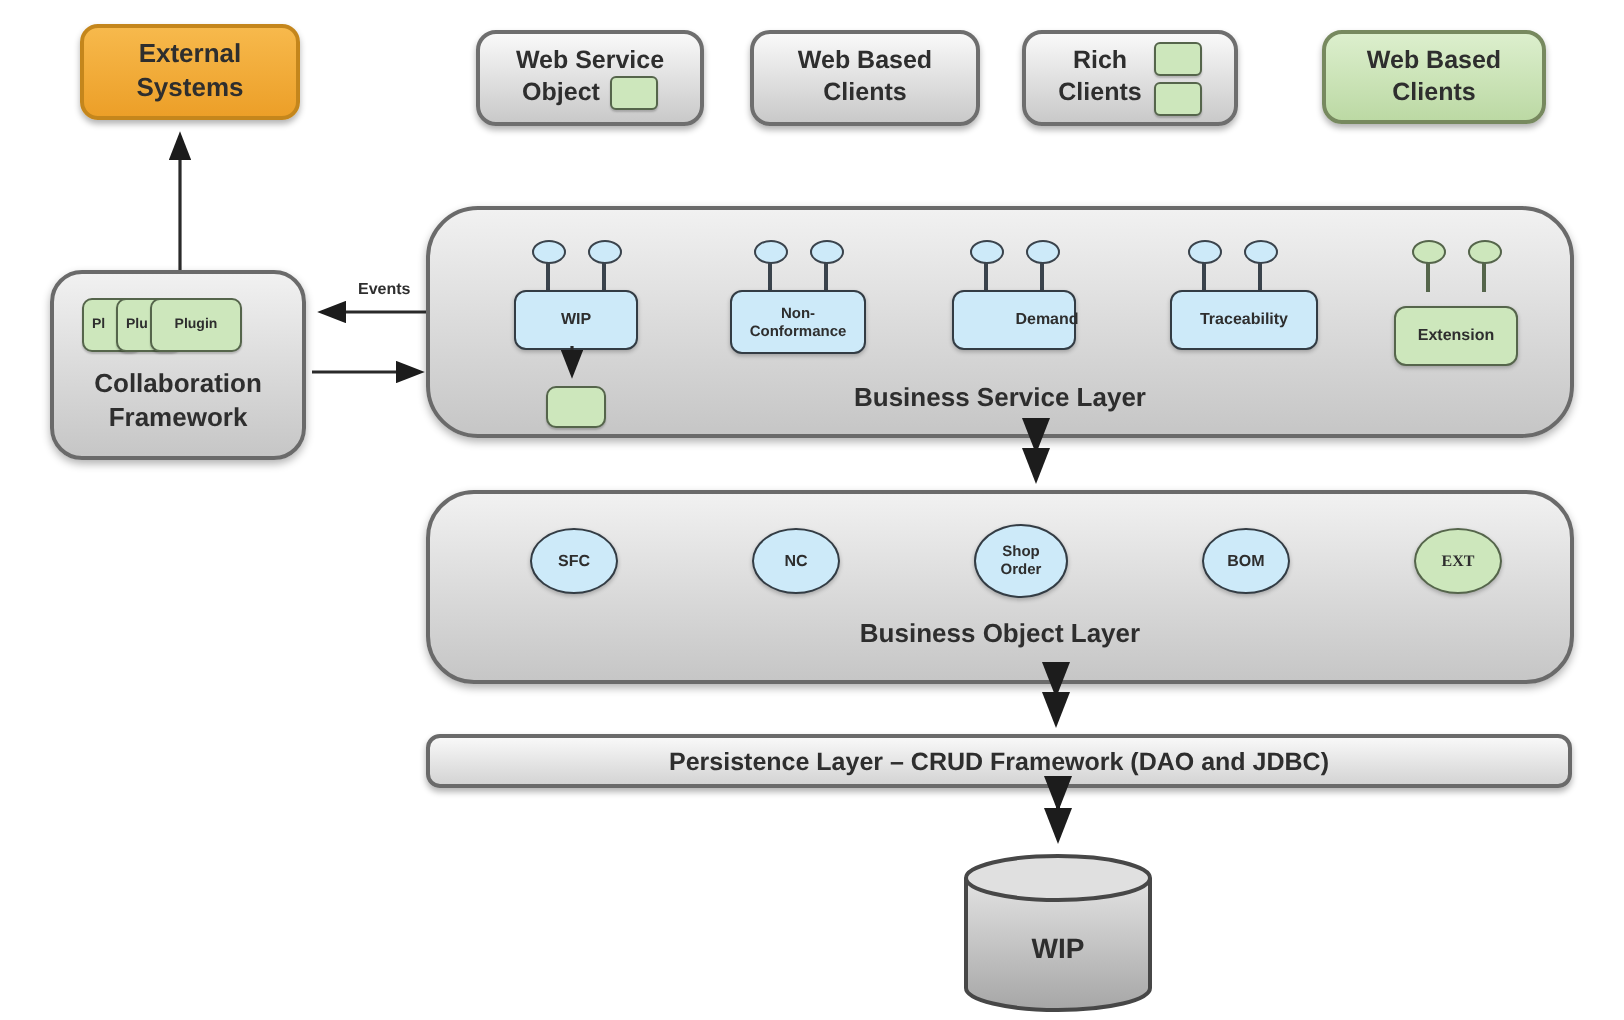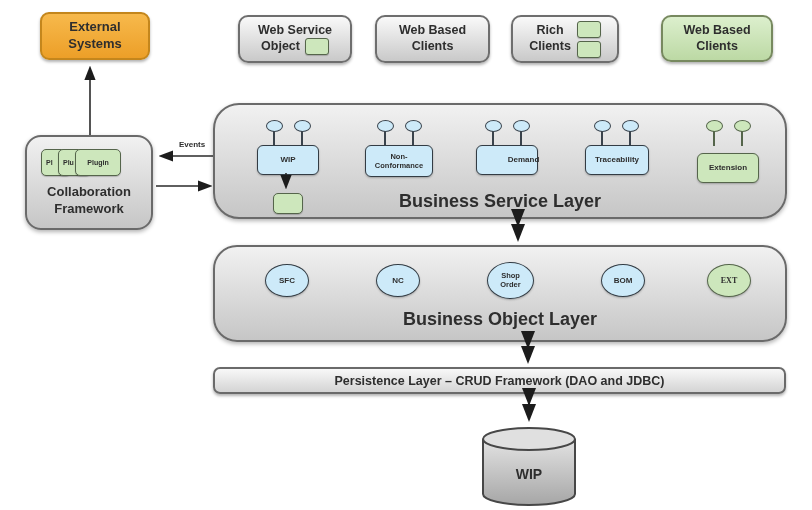--- a/index.html
+++ b/index.html
@@ -30,21 +30,21 @@
     font-size:13px;line-height:1.3;
   }
   
   .layer{
     background:linear-gradient(#f1f1f1,#c6c6c6);
     border:2px solid #6a6a6a;border-radius:26px;
     box-shadow:0 2px 4px rgba(0,0,0,.3);
   }
   .layer-title{
     position:absolute;left:0;right:0;text-align:center;
-    font-weight:bold;font-size:18px;color:#2e2e2e;
+    font-weight:bold;font-size:13px;color:#2e2e2e;
   }
   .bar{
     background:linear-gradient(#f8f8f8,#d4d4d4);
     border:2px solid #6a6a6a;border-radius:7px;
     box-shadow:0 2px 3px rgba(0,0,0,.3);
     font-size:12.5px;
   }
   
   .comp{
     background:#cdeaf9;border:1.5px solid #333c44;border-radius:6px;
@@ -170,21 +170,21 @@
     <div class="box comp" style="left:42px;top:40px;width:62px;height:30px;">
       <span>WIP</span>
     </div>
     <div class="box comp" style="left:150px;top:40px;width:68px;height:32px;font-size:7.5px;">
       <span>Non-
 Conformance</span>
     </div>
     <div class="box comp" style="left:261px;top:40px;width:62px;height:30px;padding-left:33px;">
       <span>Demand</span>
     </div>
-    <div class="box comp" style="left:370px;top:40px;width:64px;height:30px;">
+    <div class="box comp" style="left:370px;top:40px;width:74px;height:30px;">
       <span>Traceability</span>
     </div>
     <div class="box comp green" style="left:482px;top:48px;width:62px;height:30px;justify-content:center;">
       <span>Extension</span>
     </div>
 
     <div class="gbox" style="left:58px;top:88px;width:30px;height:21px;justify-content:center;"></div>
   </div>
 
   <div class="layer abs" style="left:213px;top:245px;width:570px;height:93px;border-radius:24px;">

